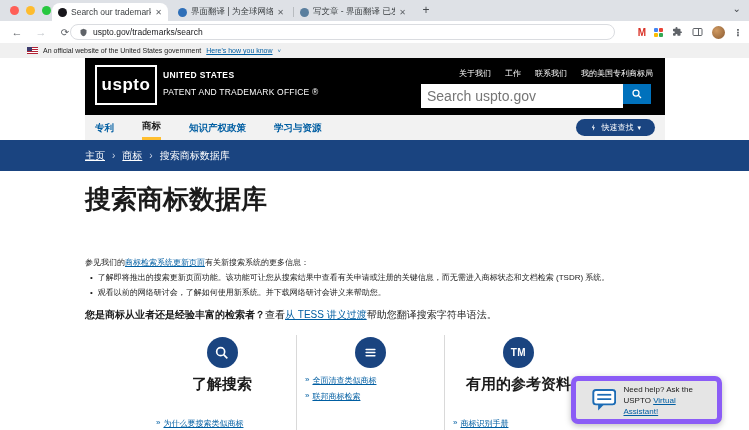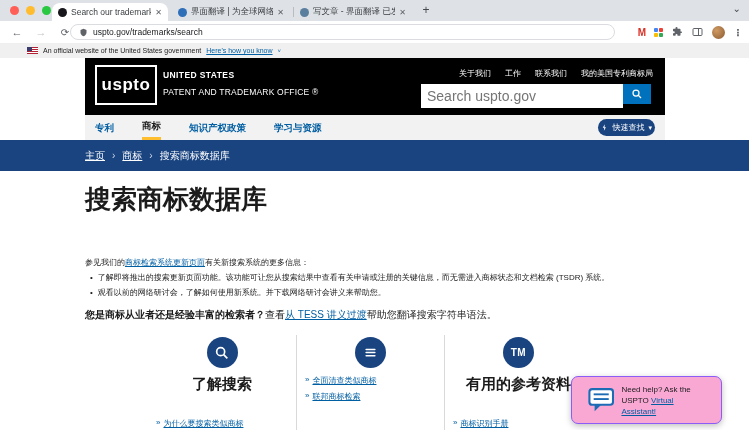--- a/index.html
+++ b/index.html
@@ -66,21 +66,21 @@
                       align-items:center; justify-content:center; cursor:pointer; }
 
   
   .mainnav { position:absolute; left:85px; top:115px; width:580px; height:25px; background:#f2f2f2;
              display:flex; align-items:stretch; padding-left:10px; gap:28px; }
   .nav-item { font-size:9.5px; font-weight:bold; color:#005ea2; line-height:25px; text-decoration:none;
               cursor:pointer; white-space:nowrap; }
   .nav-item.active { color:#1b1b1b; border-bottom:3px solid #ffbe2e; line-height:22px; }
   .quicklinks { position:absolute; right:10px; top:4px; height:17px; background:#1a4480; color:#fff;
                 border:none; border-radius:10px; display:flex; align-items:center; gap:4px;
-                padding:0 3px; font-size:8px; cursor:pointer;
+                padding:0 14px; font-size:8px; cursor:pointer;
                 font-family:"Liberation Sans","DejaVu Sans",sans-serif; }
   .qcaret { font-size:7px; }
 
   
   .breadcrumb { position:absolute; top:140px; left:0; width:749px; height:31px; background:#1a4480;
                 display:flex; align-items:center; padding-left:85px; gap:7px; font-size:10px; color:#fff; }
   .breadcrumb a { color:#fff; text-decoration:underline; cursor:pointer; }
   .breadcrumb .sep { color:#cfd8e8; }
 
   
@@ -103,22 +103,22 @@
   .circle { width:31px; height:31px; border-radius:50%; background:#1a4480; margin:0 auto 7px;
             display:flex; align-items:center; justify-content:center; color:#fff; }
   .circle .tm { font-size:10px; font-weight:bold; letter-spacing:.5px; }
   .col h3 { text-align:center; font-size:15px; font-weight:bold; color:#1b1b1b; margin-bottom:24px; }
   .col-links { padding-left:8px; }
   .col-link { display:flex; gap:3px; font-size:8px; margin-bottom:5px; white-space:nowrap; }
   .col-link .chev { color:#005ea2; }
   .col-link a { color:#005ea2; text-decoration:underline; cursor:pointer; }
 
   
-  .chat { position:absolute; left:571px; top:376px; width:151px; height:48px; background:#f9a8d4;
-          border:1px solid #8b5cf6; border-radius:7px; box-shadow:0 2px 6px rgba(0,0,0,.25);
+  .chat { position:absolute; left:571px; top:376px; width:151px; height:48px; background:#e5e5e5;
+          border:5px solid #8b5cf6; border-radius:7px; box-shadow:0 2px 6px rgba(0,0,0,.25);
           display:flex; align-items:center; padding:0 16px; gap:7px; z-index:5; cursor:pointer; }
   .chat-text { font-size:8px; color:#1b1b1b; line-height:11px; }
 </style>
 </head>
 <body>
 
 <div class="screen">
 
   <div class="tabbar">
     <div class="traffic">

